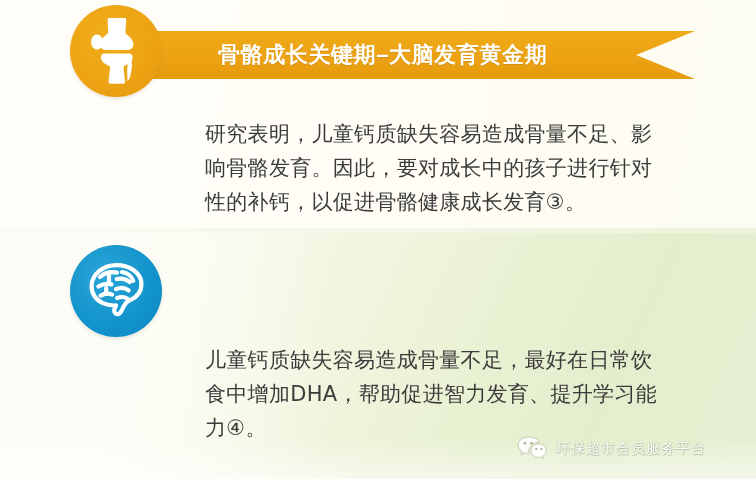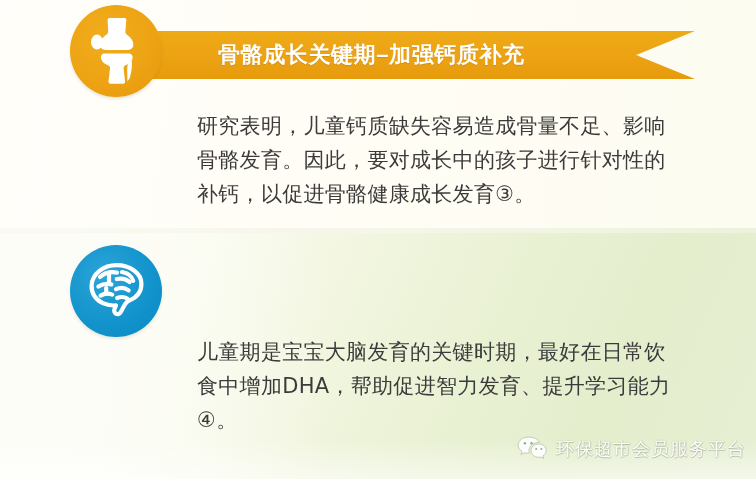--- a/index.html
+++ b/index.html
@@ -120,35 +120,35 @@
     left: 189px;
     width: 490px;
     color: #3b3b3b;
     font-size: 21px;
     line-height: 34px;
     letter-spacing: 0.3px;
     font-family: "DejaVu Sans", "Liberation Sans", sans-serif;
   }
   #text-bone  { top: 101px; }
   #text-brain { top: 327px; }
-  .body-text p { margin: 8px; }
+  .body-text p { margin: 16px; }
 
   
   #watermark {
     position: absolute;
     left: 517px;
     top: 436px;
     display: flex;
     align-items: center;
     gap: 9px;
     opacity: 0.95;
   }
   #watermark .wm-text {
     color: #ffffff;
-    font-size: 18px;
+    font-size: 14px;
     letter-spacing: 1px;
     text-shadow:
       0 1px 0 rgba(150,160,130,0.55),
       1px 0 0 rgba(150,160,130,0.35),
       0 0 2px rgba(120,135,100,0.35);
     font-family: "DejaVu Sans", "Liberation Sans", sans-serif;
   }
   #watermark svg { display: block; }
 </style>
 </head>
@@ -158,21 +158,21 @@
 
   <div class="bg-top"></div>
   <div class="bg-bottom"></div>
   <div class="bg-bottom-fade"></div>
   <div class="bg-seam"></div>
   <div class="bg-bottom-edge"></div>
 
   <div class="section" id="section-bone"></div>
 
   <div class="banner" id="banner-bone">
-    <span class="banner-title">骨骼成长关键期–加强钙质补充</span>
+    <span class="banner-title">骨骼成长关键期–大脑发育黄金期</span>
   </div>
 
   <div class="icon-circle" id="circle-bone">
     <span>
       <svg width="54" height="70" viewBox="0 0 54 70" aria-hidden="true">
         <g fill="#ffffff">
 
           <path d="M20.5 2 L35.5 2 C36.6 2 37.4 2.9 37.3 4 L36.4 15.5 C36.3 16.8 36.9 18 38 18.8
                    C42.6 22.2 44.8 26.0 44.3 29.4 C43.9 32.2 41.6 33.9 38.3 33.9
                    L16.8 33.9 C13.4 33.9 11.0 32.0 10.8 29.1 C10.6 25.7 12.9 22.0 17.6 18.6
@@ -223,21 +223,21 @@
           <path d="M33.0 29.2 C37.0 27.4 42.2 27.8 45.6 30.4"></path>
           <path d="M34.2 38.0 C37.6 36.6 41.4 36.8 44.2 38.6"></path>
           <path d="M26.0 14.0 L26.0 21.2"></path>
           <path d="M23.2 28.0 L23.2 34.0"></path>
         </g>
       </svg>
     </span>
   </div>
 
   <div class="body-text" id="text-brain">
-    <p>儿童期是宝宝大脑发育的关键时期，最好在日常饮食中增加DHA，帮助促进智力发育、提升学习能力④。</p>
+    <p>儿童钙质缺失容易造成骨量不足，最好在日常饮食中增加DHA，帮助促进智力发育、提升学习能力④。</p>
   </div>
 
   <div id="watermark">
     <span>
       <svg width="30" height="25" viewBox="0 0 30 25" aria-hidden="true">
         <g>
 
           <path d="M11.2 1.1 C5.6 1.1 1.1 4.7 1.1 9.1 C1.1 11.6 2.6 13.9 5.0 15.4
                    L4.0 18.6 L7.6 16.8 C8.7 17.1 9.9 17.2 11.2 17.2
                    C11.6 17.2 12.0 17.2 12.4 17.1

